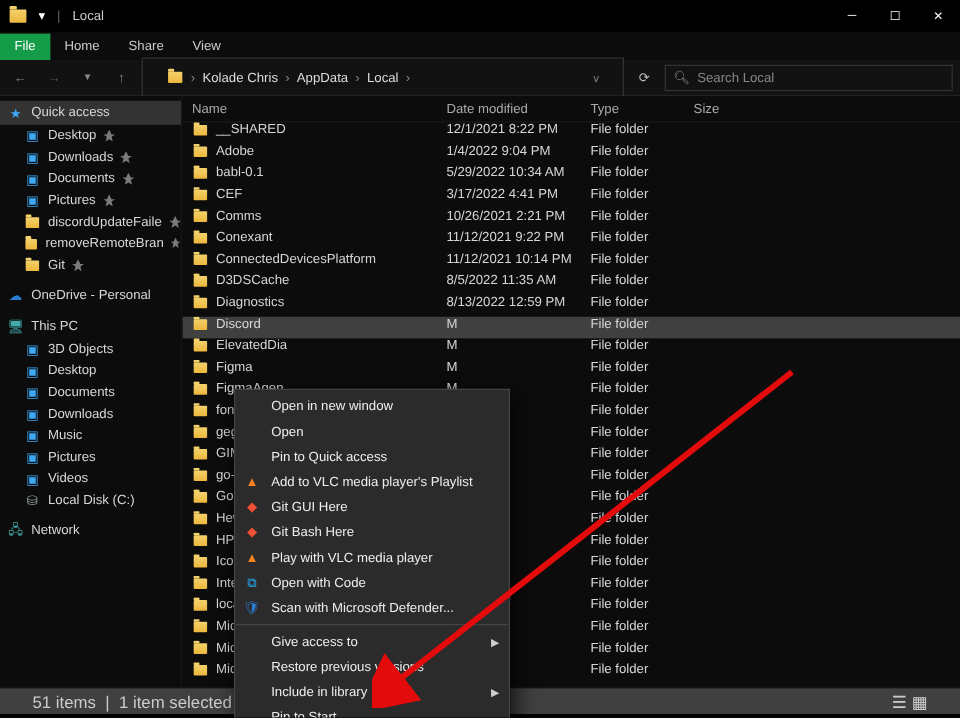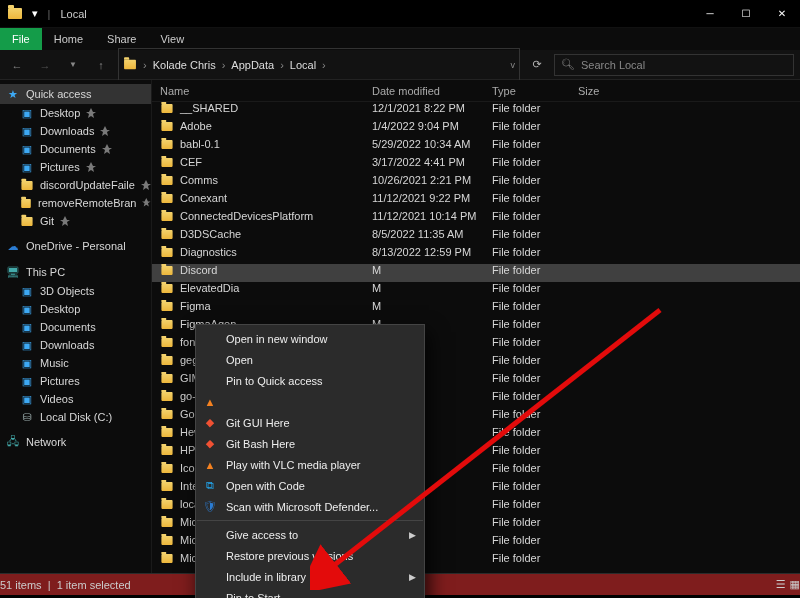--- a/index.html
+++ b/index.html
@@ -8,21 +8,21 @@
   .titlebar-left{display:flex;align-items:center;gap:10px;padding-left:8px}
   .folder-ico{width:14px;height:11px;background:linear-gradient(#f3d16b,#edb73c);border-radius:1px;position:relative}
   .folder-ico::before{content:"";position:absolute;top:-3px;left:0;width:6px;height:3px;background:#f3d16b;border-radius:1px 1px 0 0}
   .winctrl{display:flex}
   .winctrl div{width:36px;height:28px;display:flex;align-items:center;justify-content:center;color:#fff;font-size:10px}
   .ribbon{height:22px;background:#0c0c0c;display:flex;align-items:center;font-size:11px}
   .ribbon .file{background:#149c49;color:#fff;padding:4px 12px;height:100%;display:flex;align-items:center}
   .ribbon .tab{padding:0 12px;color:#ccc}
   .addrrow{height:30px;background:#121212;display:flex;align-items:center;gap:6px;padding:3px 6px;border-bottom:1px solid #222}
   .navbtn{width:22px;height:22px;display:flex;align-items:center;justify-content:center;color:#888}
-  .addrbar{flex:1;height:34px;border:1px solid #333;display:flex;align-items:center;padding:0 4px;gap:4px;color:#ddd}
+  .addrbar{flex:1;height:34px;border:1px solid #333;display:flex;align-items:center;padding:0 20px;gap:4px;color:#ddd}
   .crumb{display:flex;align-items:center;gap:4px}
   .sep::after{content:"›";color:#888;margin:0 2px}
   .refresh{width:22px;text-align:center;color:#bbb}
   .search{width:240px;height:22px;border:1px solid #333;display:flex;align-items:center;padding:0 6px;color:#888;gap:6px}
   .body{display:flex;height:493px;position:relative}
   .nav{width:152px;background:#0c0c0c;overflow:hidden;padding-top:4px;border-right:1px solid #1a1a1a}
   .nav-item{display:flex;align-items:center;gap:6px;height:18px;padding:0 0 0 20px;color:#d8d8d8;white-space:nowrap;overflow:hidden}
   .nav-group{display:flex;align-items:center;gap:6px;height:20px;padding:0 0 0 6px;color:#d8d8d8;white-space:nowrap;overflow:hidden}
   .qa{background:#333}
   .pin{width:10px;height:10px;display:inline-block}
@@ -39,21 +39,21 @@
   .row .name{display:flex;align-items:center;gap:6px;width:212px;overflow:hidden}
   .row .date{width:120px}
   .row .type{width:86px}
   .row .size{width:70px}
   .ctx{position:absolute;left:195px;top:244px;width:230px;background:#2b2b2b;border:1px solid #444;box-shadow:4px 8px 18px rgba(0,0,0,.8);z-index:5;padding:3px 0}
   .ctx-item{height:21px;display:flex;align-items:center;padding-left:30px;color:#eee;position:relative;font-size:11px}
   .ctx-sep{height:1px;background:#444;margin:3px 1px}
   .ctx-ico{position:absolute;left:6px;width:16px;display:flex;justify-content:center}
   .ctx-arrow{position:absolute;right:8px;color:#ccc;font-size:9px}
   .arrow{position:absolute;z-index:6;pointer-events:none}
-  .status{height:22px;background:#7f1d1d;border-top:1px solid #2c2c2c;display:flex;align-items:center;padding:0 0;color:#ccc;font-size:11px;justify-content:space-between}
+  .status{height:22px;background:#404040;border-top:1px solid #2c2c2c;display:flex;align-items:center;padding:0 27px;color:#ccc;font-size:14px;justify-content:space-between}
   .tray{display:flex;gap:4px}
 </style>
 </head>
 <body>
 
 <div class="titlebar">
   <div class="titlebar-left">
     <span class="folder-ico"></span>
     <span style="color:#fff">▾</span>
     <span style="color:#666">|</span>
@@ -475,20 +475,21 @@
       <div class="ctx-item">
         <span>Open</span>
       </div>
       <div class="ctx-item">
         <span>Pin to Quick access</span>
       </div>
       <div class="ctx-item">
         <span class="ctx-ico">
           <span style="color:#f58220">▲</span>
         </span>
+        <span>Add to VLC media player's Playlist</span>
       </div>
       <div class="ctx-item">
         <span class="ctx-ico">
           <span style="color:#f05133">◆</span>
         </span>
         <span>Git GUI Here</span>
       </div>
       <div class="ctx-item">
         <span class="ctx-ico">
           <span style="color:#f05133">◆</span>

